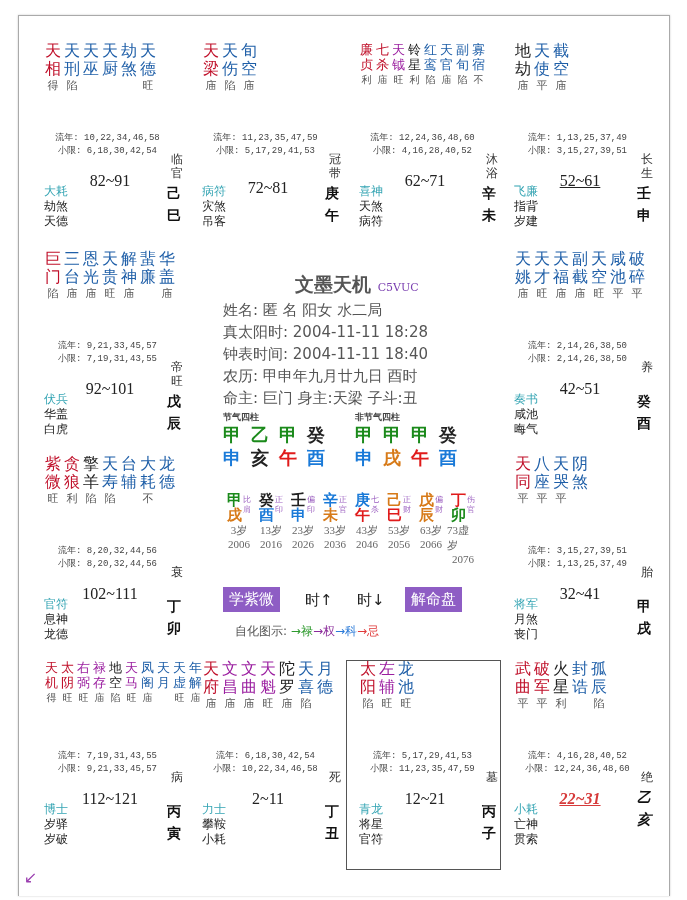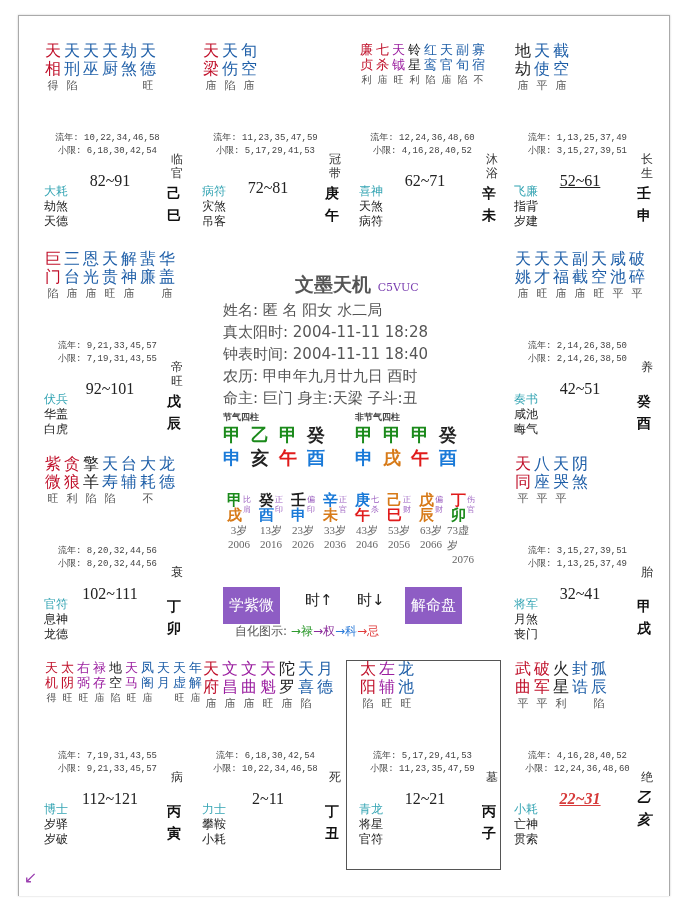--- a/index.html
+++ b/index.html
@@ -27,21 +27,21 @@
   .pillhdr{position:absolute;font-size:9px;color:#444;font-weight:bold;}
   .pill{position:absolute;display:flex;gap:6px;}
   .pill span{font-size:18px;font-weight:bold;width:22px;text-align:center;}
   .green{color:#1b8a1b;} .orange{color:#d77a18;} .red2{color:#e01b1b;} .blue2{color:#1a7ad8;} .blk{color:#222;}
   .dayun{position:absolute;left:8px;top:285px;display:flex;}
   .dy{width:32px;display:flex;flex-direction:column;align-items:center;}
   .dy .pair{display:flex;}
   .dy .gg{display:flex;flex-direction:column;font-size:15px;font-weight:bold;line-height:15px;}
   .dy .ten{display:flex;flex-direction:column;font-size:8px;color:#9b5fc0;line-height:10px;margin-left:1px;margin-top:2px;}
   .dy .age{font-size:11px;color:#666;font-family:"Liberation Serif","DejaVu Serif",serif;}
-  .btn{position:absolute;background:#8e5dc4;color:#fff;font-size:15px;padding:9px 6px;}
+  .btn{position:absolute;background:#8e5dc4;color:#fff;font-size:15px;padding:3px 6px;}
   .arrowbtn{position:absolute;font-size:15px;color:#222;}
   .legend{position:absolute;left:20px;top:358px;font-size:12px;color:#555;white-space:nowrap;}
   .box-zi{position:absolute;left:346px;top:660px;width:153px;height:208px;border:1px solid #555;}
   .corner-arrow{position:absolute;left:24px;top:868px;color:#9b3fb0;font-size:16px;}
 </style>
 </head>
 <body>
 
 <div class="frame"></div>
 

